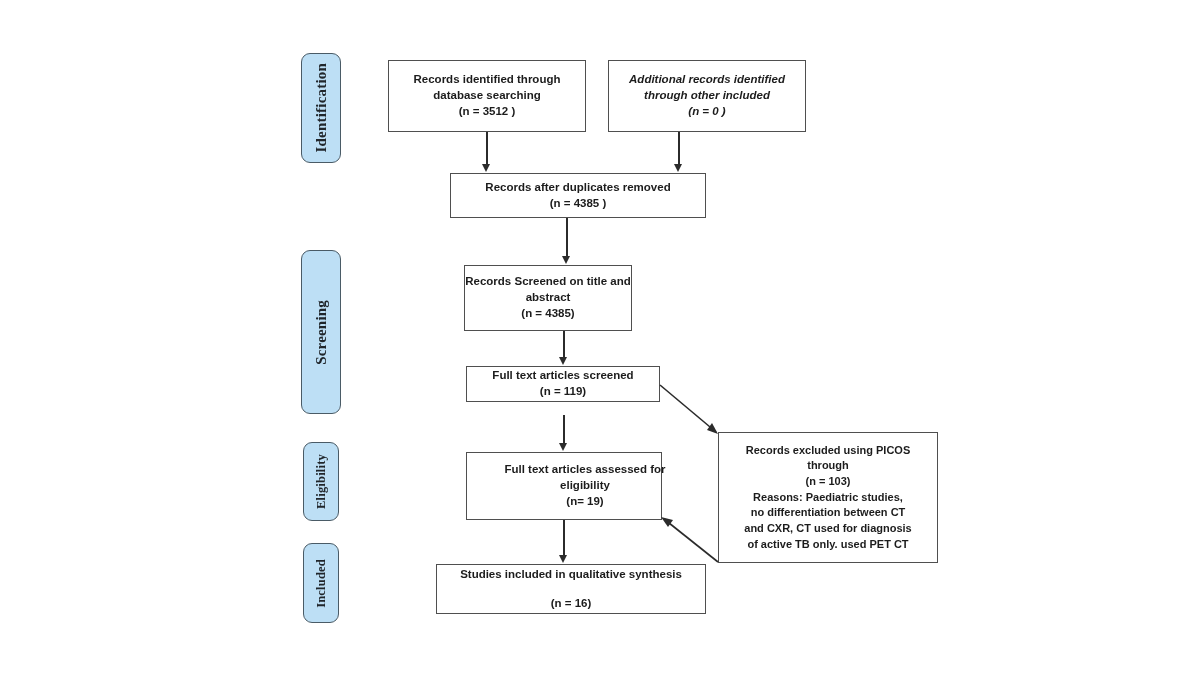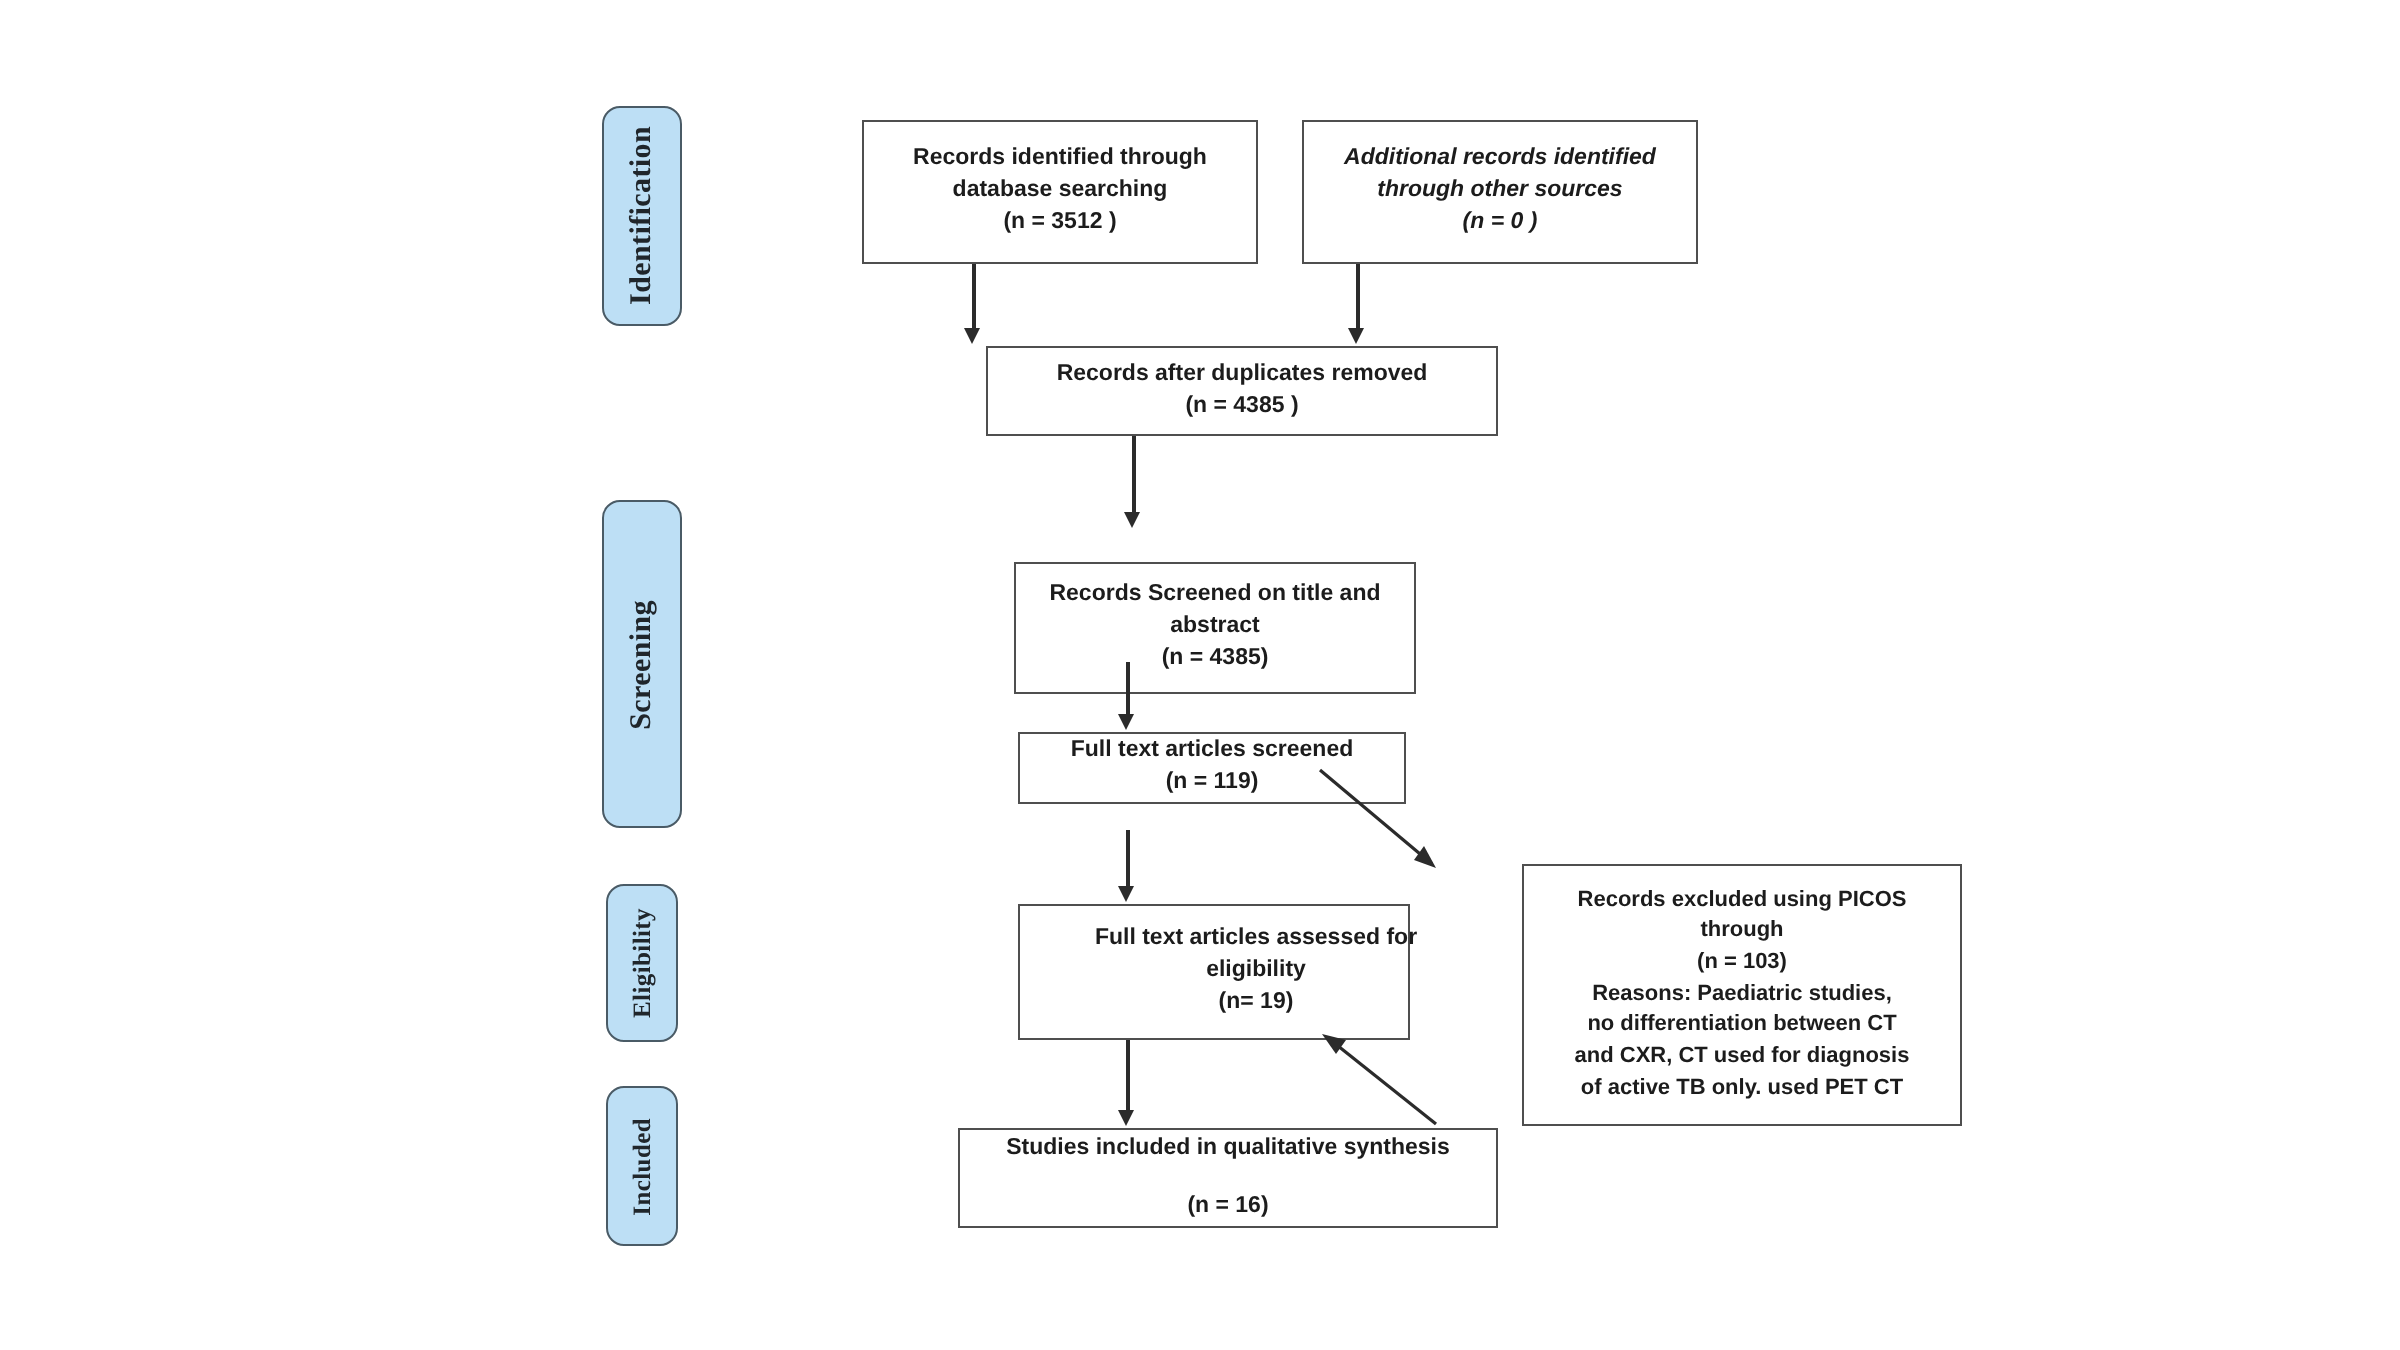--- a/index.html
+++ b/index.html
@@ -47,21 +47,20 @@
     position: absolute;
     background: #ffffff;
     border: 1.5px solid #4f4f4f;
     box-sizing: border-box;
     display: flex;
     flex-direction: column;
     align-items: center;
     justify-content: center;
     text-align: center;
     padding: 2px 6px;
-    margin-left: 43px;
   }
   .flow-box .line {
     font-size: 11.5px;
     line-height: 1.38;
     color: #1c1c1c;
     font-weight: 600;
     white-space: nowrap;
   }
   .flow-box.excl .line {
     font-size: 11px;
@@ -113,30 +112,30 @@
   </div>
 
   <div class="flow-box" style="left:388px; top:60px; width:198px; height:72px;">
     <div class="line">Records identified through</div>
     <div class="line">database searching</div>
     <div class="line">(n = 3512 )</div>
   </div>
 
   <div class="flow-box" style="left:608px; top:60px; width:198px; height:72px;font-style:italic;">
     <div class="line">Additional records identified</div>
-    <div class="line">through other sources</div>
+    <div class="line">through other included</div>
     <div class="line">(n = 0 )</div>
   </div>
 
   <div class="flow-box" style="left:450px; top:173px; width:256px; height:45px;">
     <div class="line">Records after duplicates removed</div>
     <div class="line">(n = 4385 )</div>
   </div>
 
-  <div class="flow-box" style="left:464px; top:281px; width:201px; height:66px;">
+  <div class="flow-box" style="left:464px; top:265px; width:168px; height:66px;">
     <div class="line">Records Screened on title and</div>
     <div class="line">abstract</div>
     <div class="line">(n = 4385)</div>
   </div>
 
   <div class="flow-box" style="left:466px; top:366px; width:194px; height:36px;">
     <div class="line">Full text articles screened</div>
     <div class="line">(n = 119)</div>
   </div>
 

